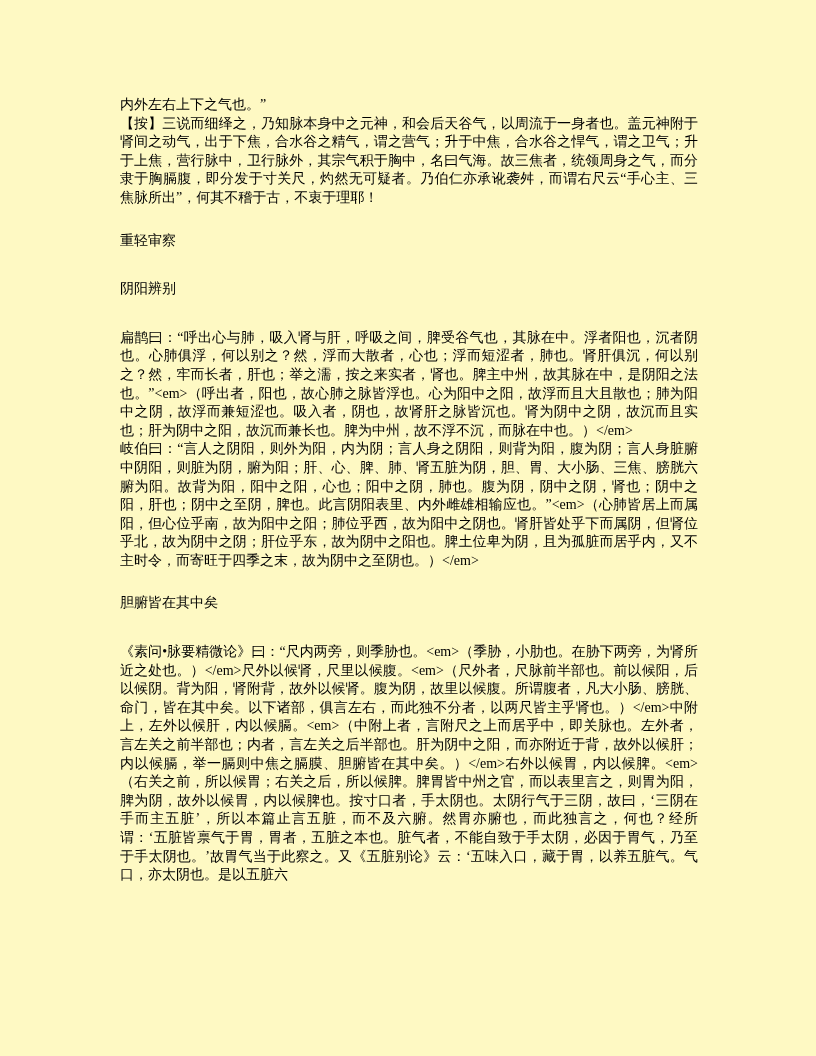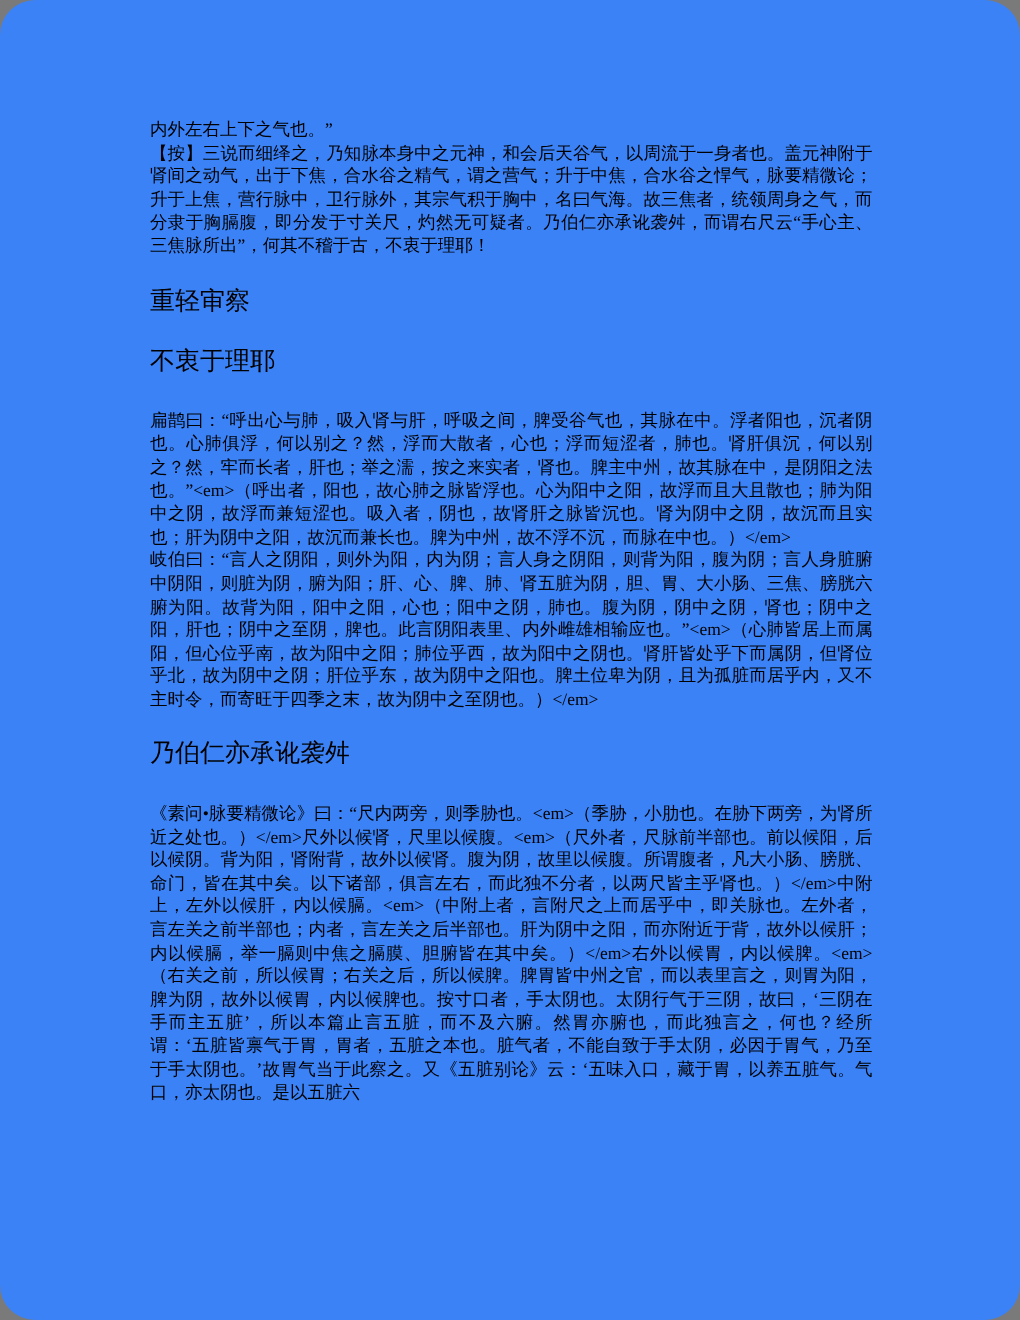--- a/index.html
+++ b/index.html
@@ -29,33 +29,33 @@
     letter-spacing: 0;
   }
   .content p.paragraph {
     margin: 0;
     padding: 0;
     text-align: justify;
   }
   .content h2.heading {
     margin: 24px 0 30px 0;
     padding: 0;
-    font-size: 20px;
+    font-size: 14px;
     font-weight: normal;
     line-height: 18.6px;
     text-align: left;
   }
 </style>
 </head>
 <body>
 
-<div class="page" style="background: #3b82f6; border-radius: 28px;">
+<div class="page" style="background: #fef9c3;">
   <div class="content" style="color: rgb(0, 0, 0);">
       <p class="paragraph">内外左右上下之气也。”</p>
-      <p class="paragraph">【按】三说而细绎之，乃知脉本身中之元神，和会后天谷气，以周流于一身者也。盖元神附于肾间之动气，出于下焦，合水谷之精气，谓之营气；升于中焦，合水谷之悍气，脉要精微论；升于上焦，营行脉中，卫行脉外，其宗气积于胸中，名曰气海。故三焦者，统领周身之气，而分隶于胸膈腹，即分发于寸关尺，灼然无可疑者。乃伯仁亦承讹袭舛，而谓右尺云“手心主、三焦脉所出”，何其不稽于古，不衷于理耶！</p>
+      <p class="paragraph">【按】三说而细绎之，乃知脉本身中之元神，和会后天谷气，以周流于一身者也。盖元神附于肾间之动气，出于下焦，合水谷之精气，谓之营气；升于中焦，合水谷之悍气，谓之卫气；升于上焦，营行脉中，卫行脉外，其宗气积于胸中，名曰气海。故三焦者，统领周身之气，而分隶于胸膈腹，即分发于寸关尺，灼然无可疑者。乃伯仁亦承讹袭舛，而谓右尺云“手心主、三焦脉所出”，何其不稽于古，不衷于理耶！</p>
       <h2 class="heading">重轻审察</h2>
-      <h2 class="heading">不衷于理耶</h2>
+      <h2 class="heading">阴阳辨别</h2>
       <p class="paragraph">扁鹊曰：“呼出心与肺，吸入肾与肝，呼吸之间，脾受谷气也，其脉在中。浮者阳也，沉者阴也。心肺俱浮，何以别之？然，浮而大散者，心也；浮而短涩者，肺也。肾肝俱沉，何以别之？然，牢而长者，肝也；举之濡，按之来实者，肾也。脾主中州，故其脉在中，是阴阳之法也。”&lt;em&gt;（呼出者，阳也，故心肺之脉皆浮也。心为阳中之阳，故浮而且大且散也；肺为阳中之阴，故浮而兼短涩也。吸入者，阴也，故肾肝之脉皆沉也。肾为阴中之阴，故沉而且实也；肝为阴中之阳，故沉而兼长也。脾为中州，故不浮不沉，而脉在中也。）&lt;/em&gt;</p>
       <p class="paragraph">岐伯曰：“言人之阴阳，则外为阳，内为阴；言人身之阴阳，则背为阳，腹为阴；言人身脏腑中阴阳，则脏为阴，腑为阳；肝、心、脾、肺、肾五脏为阴，胆、胃、大小肠、三焦、膀胱六腑为阳。故背为阳，阳中之阳，心也；阳中之阴，肺也。腹为阴，阴中之阴，肾也；阴中之阳，肝也；阴中之至阴，脾也。此言阴阳表里、内外雌雄相输应也。”&lt;em&gt;（心肺皆居上而属阳，但心位乎南，故为阳中之阳；肺位乎西，故为阳中之阴也。肾肝皆处乎下而属阴，但肾位乎北，故为阴中之阴；肝位乎东，故为阴中之阳也。脾土位卑为阴，且为孤脏而居乎内，又不主时令，而寄旺于四季之末，故为阴中之至阴也。）&lt;/em&gt;</p>
-      <h2 class="heading">乃伯仁亦承讹袭舛</h2>
+      <h2 class="heading">胆腑皆在其中矣</h2>
       <p class="paragraph">《素问•脉要精微论》曰：“尺内两旁，则季胁也。&lt;em&gt;（季胁，小肋也。在胁下两旁，为肾所近之处也。）&lt;/em&gt;尺外以候肾，尺里以候腹。&lt;em&gt;（尺外者，尺脉前半部也。前以候阳，后以候阴。背为阳，肾附背，故外以候肾。腹为阴，故里以候腹。所谓腹者，凡大小肠、膀胱、命门，皆在其中矣。以下诸部，俱言左右，而此独不分者，以两尺皆主乎肾也。）&lt;/em&gt;中附上，左外以候肝，内以候膈。&lt;em&gt;（中附上者，言附尺之上而居乎中，即关脉也。左外者，言左关之前半部也；内者，言左关之后半部也。肝为阴中之阳，而亦附近于背，故外以候肝；内以候膈，举一膈则中焦之膈膜、胆腑皆在其中矣。）&lt;/em&gt;右外以候胃，内以候脾。&lt;em&gt;（右关之前，所以候胃；右关之后，所以候脾。脾胃皆中州之官，而以表里言之，则胃为阳，脾为阴，故外以候胃，内以候脾也。按寸口者，手太阴也。太阴行气于三阴，故曰，‘三阴在手而主五脏’，所以本篇止言五脏，而不及六腑。然胃亦腑也，而此独言之，何也？经所谓：‘五脏皆禀气于胃，胃者，五脏之本也。脏气者，不能自致于手太阴，必因于胃气，乃至于手太阴也。’故胃气当于此察之。又《五脏别论》云：‘五味入口，藏于胃，以养五脏气。气口，亦太阴也。是以五脏六</p>
     </div>
 </div>
 
 </body></html>

